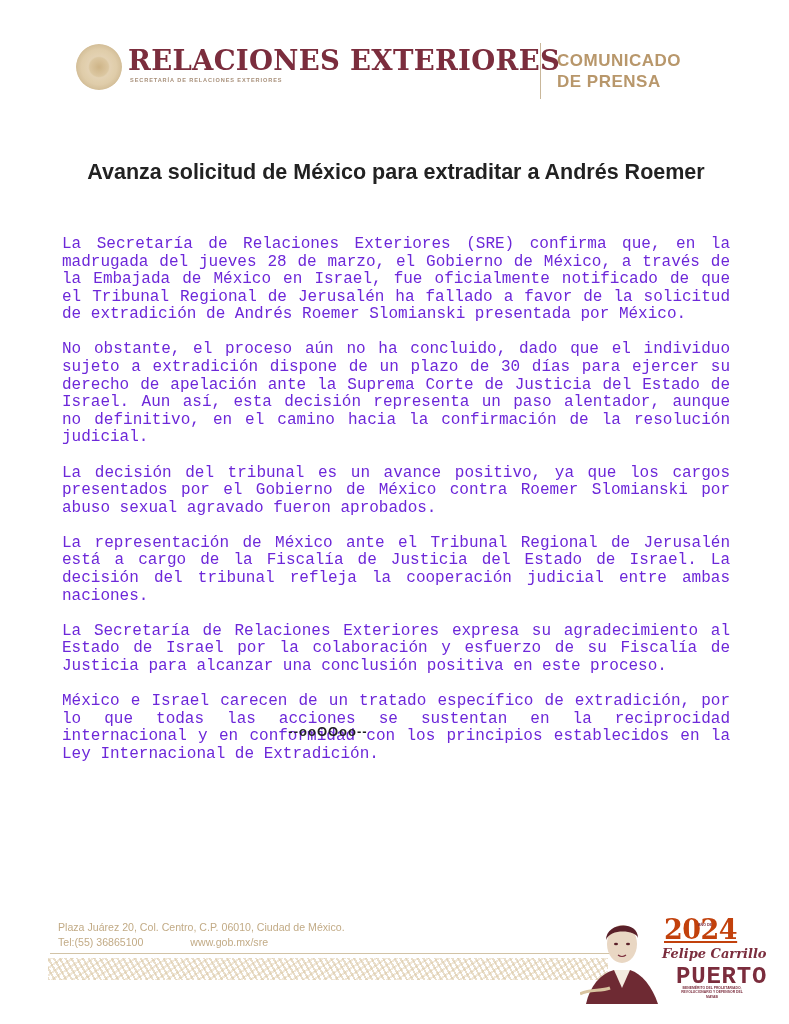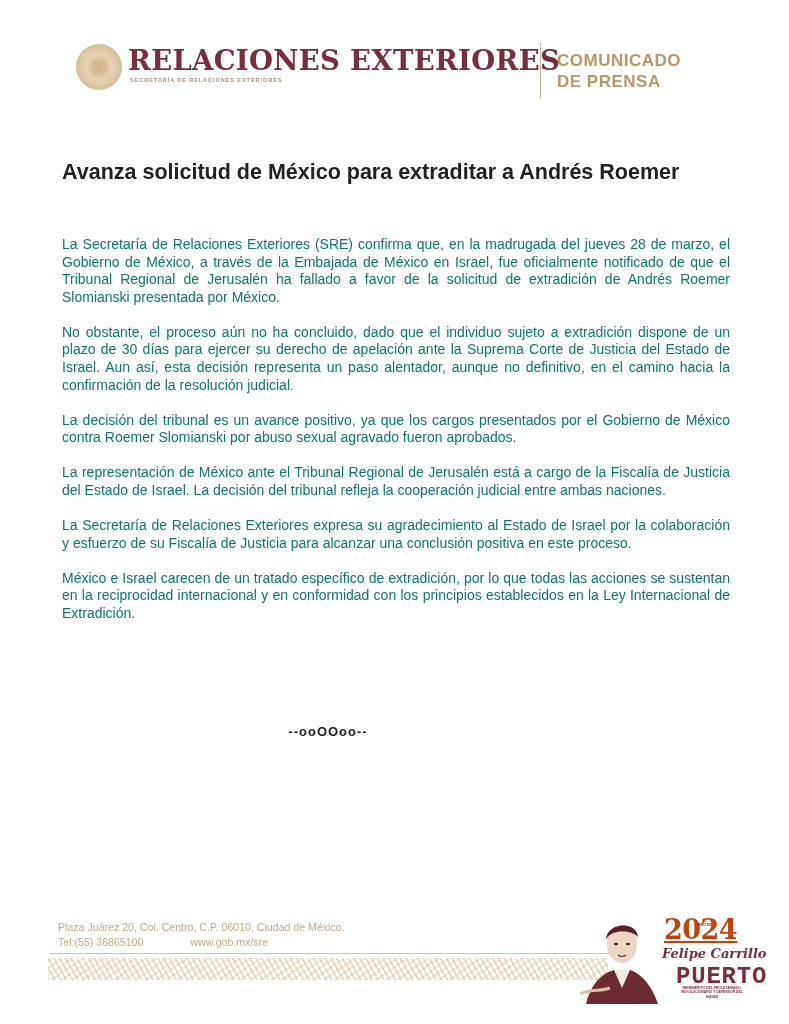--- a/index.html
+++ b/index.html
@@ -16,25 +16,25 @@
       font-size: 27.5px; font-weight: 700; color: #7b2d3d; letter-spacing: 0.3px; white-space: nowrap; }
     .brand-sub { position: absolute; left: 130px; top: 77px; font-family: "Liberation Sans", sans-serif; font-size: 5.6px;
       font-weight: 700; color: #a8907a; letter-spacing: 0.9px; white-space: nowrap; }
     .vdivider { position: absolute; left: 540px; top: 43px; width: 1px; height: 56px; background: #c9b79a; }
     .comunicado { position: absolute; left: 557px; top: 50px; font-family: "Liberation Sans", sans-serif; font-weight: 700;
       font-size: 17px; line-height: 21px; color: #b8976b; letter-spacing: 0.5px; }
 
     .meta { position: absolute; right: 61px; top: 113px; text-align: right; font-size: 12px; line-height: 16px; color: #1c1c1c; }
     .meta .num { font-weight: 700; font-size: 11.5px; }
 
-    .title { position: absolute; left: 62px; top: 158px; width: 668px; font-weight: 700;
+    .title { position: absolute; left: 62px; top: 158px; width: 668px; text-align: center; font-weight: 700;
       font-size: 21.5px; line-height: 29px; color: #222222; }
 
-    .body-text { position: absolute; left: 62px; top: 236px; width: 668px; font-size: 14px; line-height: 17.6px;
-      text-align: justify; color: #0f766e; }
+    .body-text { position: absolute; left: 62px; top: 236px; width: 668px; font-size: 16px; line-height: 17.6px;
+      text-align: justify; color: #6d28d9; font-family: Liberation Mono, monospace; }
     .body-text p { margin-bottom: 17.5px; }
 
     .closing { position: absolute; left: 0; top: 676px; width: 656px; text-align: center; font-weight: 700;
       font-size: 13px; letter-spacing: 1px; color: #1e1e1e; margin-top: 48px; }
 
     .footer-addr { position: absolute; left: 58px; top: 920px; font-size: 10.6px; line-height: 15px; color: #c2ab86; }
     .footer-addr .row2 span + span { margin-left: 44px; }
     .footer-line { position: absolute; left: 50px; top: 953px; width: 560px; height: 1px; background: #d2c3a6; }
     .pattern { position: absolute; left: 48px; top: 958px; width: 560px; height: 22px;
       background:

